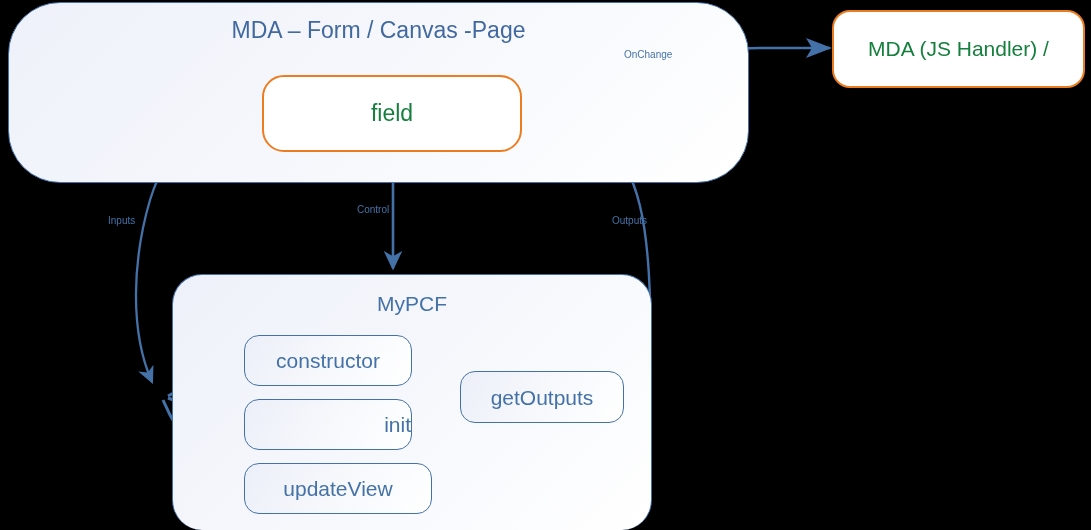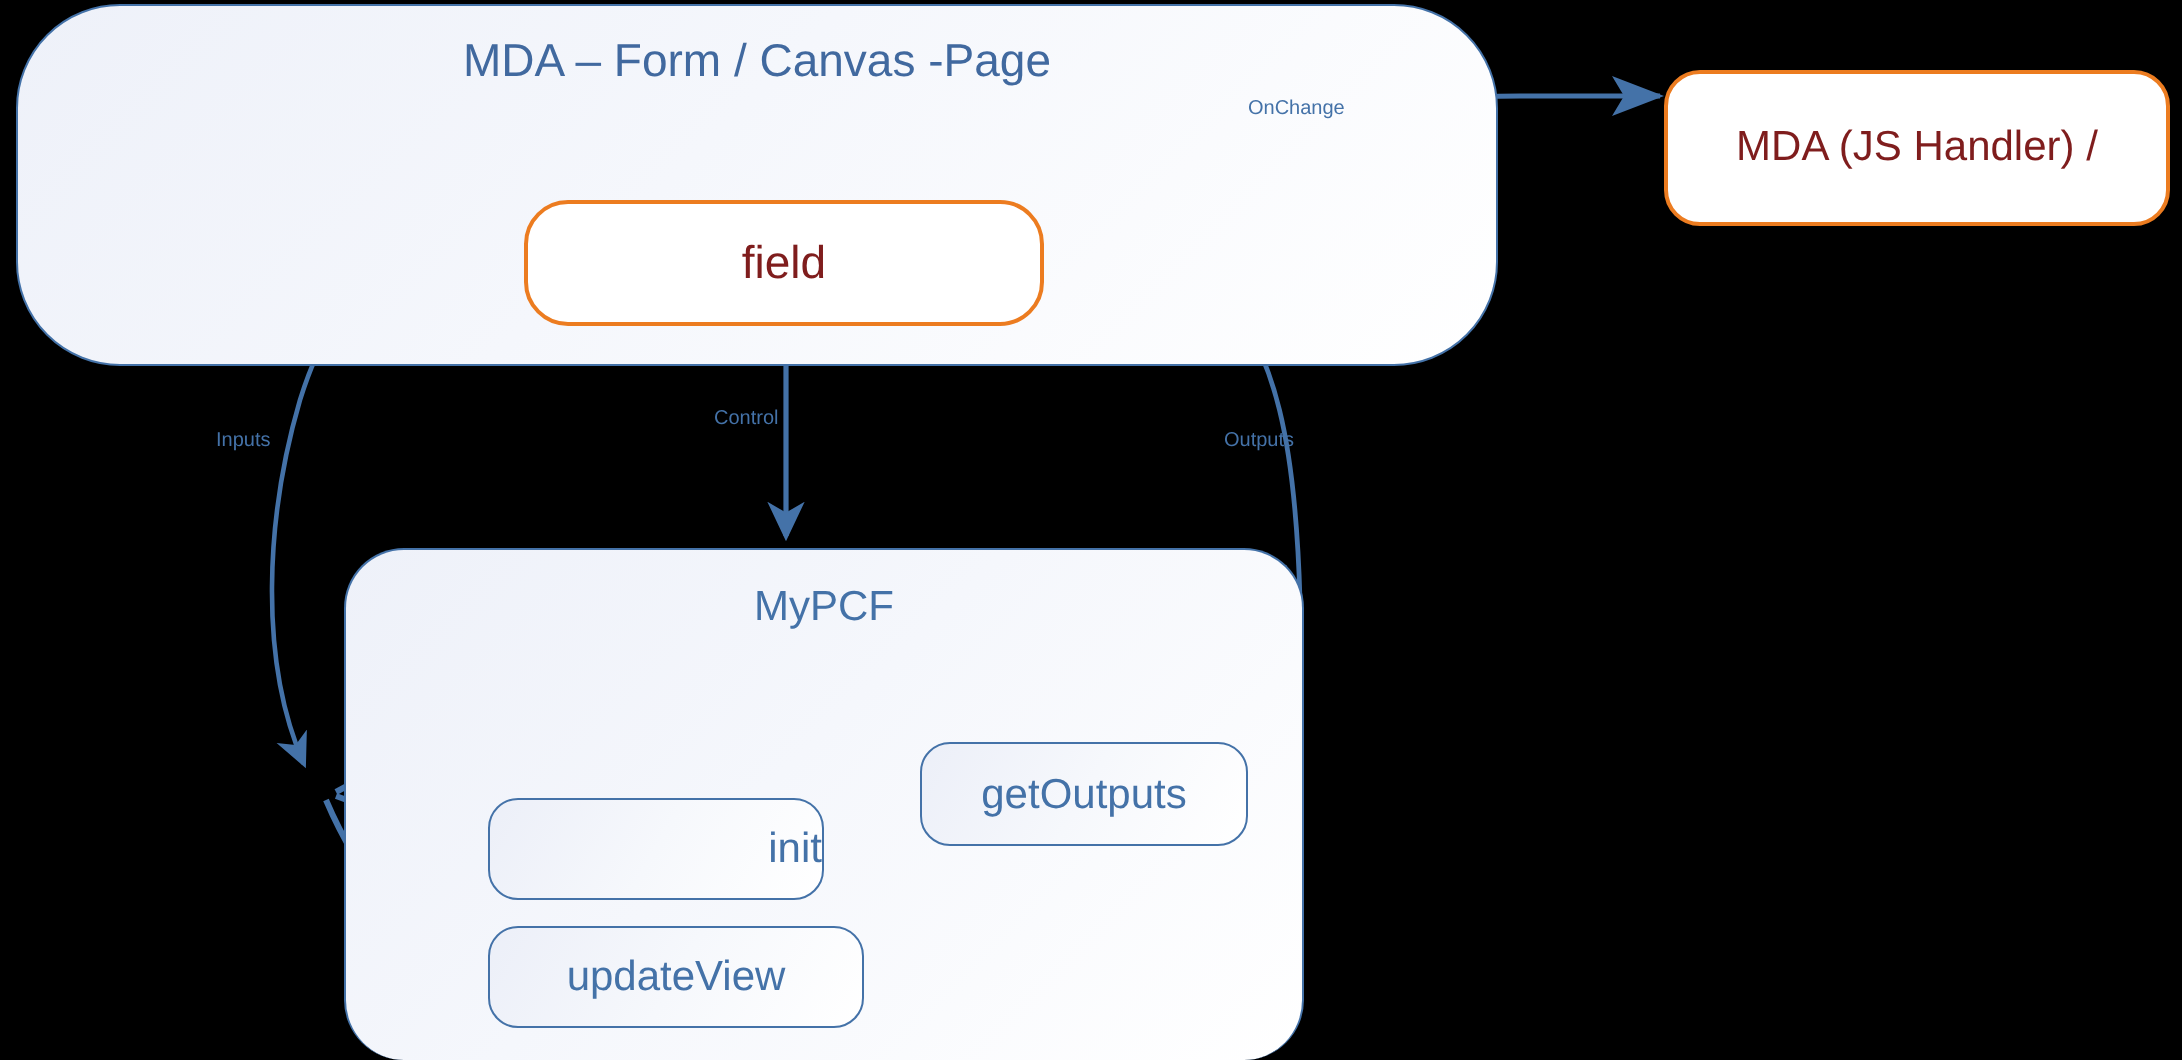--- a/index.html
+++ b/index.html
@@ -70,33 +70,32 @@
     font-size: 21px;
     color: #4472a8;
   }
 
   
   .orange-node {
     position: absolute;
     box-sizing: border-box;
     border: 2.2px solid #ec7c20;
     background: #ffffff;
-    color: #7f1d1d;
+    color: #15803d;
     display: flex;
     align-items: center;
     justify-content: center;
     text-align: center;
     line-height: 1.18;
-    margin-top: 25px;
   }
   #field-node {
     left: 262px;
     top: 75px;
     width: 260px;
-    height: 63px;
+    height: 77px;
     border-radius: 22px;
     font-size: 23px;
   }
   #handler-node {
     left: 832px;
     top: 10px;
     width: 253px;
     height: 78px;
     border-radius: 18px;
     font-size: 21px;
@@ -178,20 +177,23 @@
   <div class="orange-node" id="handler-node">
     <span>
       <span>MDA (JS Handler) /</span><br>
     </span>
   </div>
 
   <div class="container-box" id="mypcf-container">
     <div class="container-title" id="mypcf-title">MyPCF</div>
   </div>
 
+  <div class="method-node" id="node-constructor">
+    <span>constructor</span>
+  </div>
   <div class="method-node" id="node-init">
     <span>init</span>
   </div>
   <div class="method-node" id="node-updateview">
     <span>updateView</span>
   </div>
   <div class="method-node" id="node-getoutputs">
     <span>getOutputs</span>
   </div>
 

